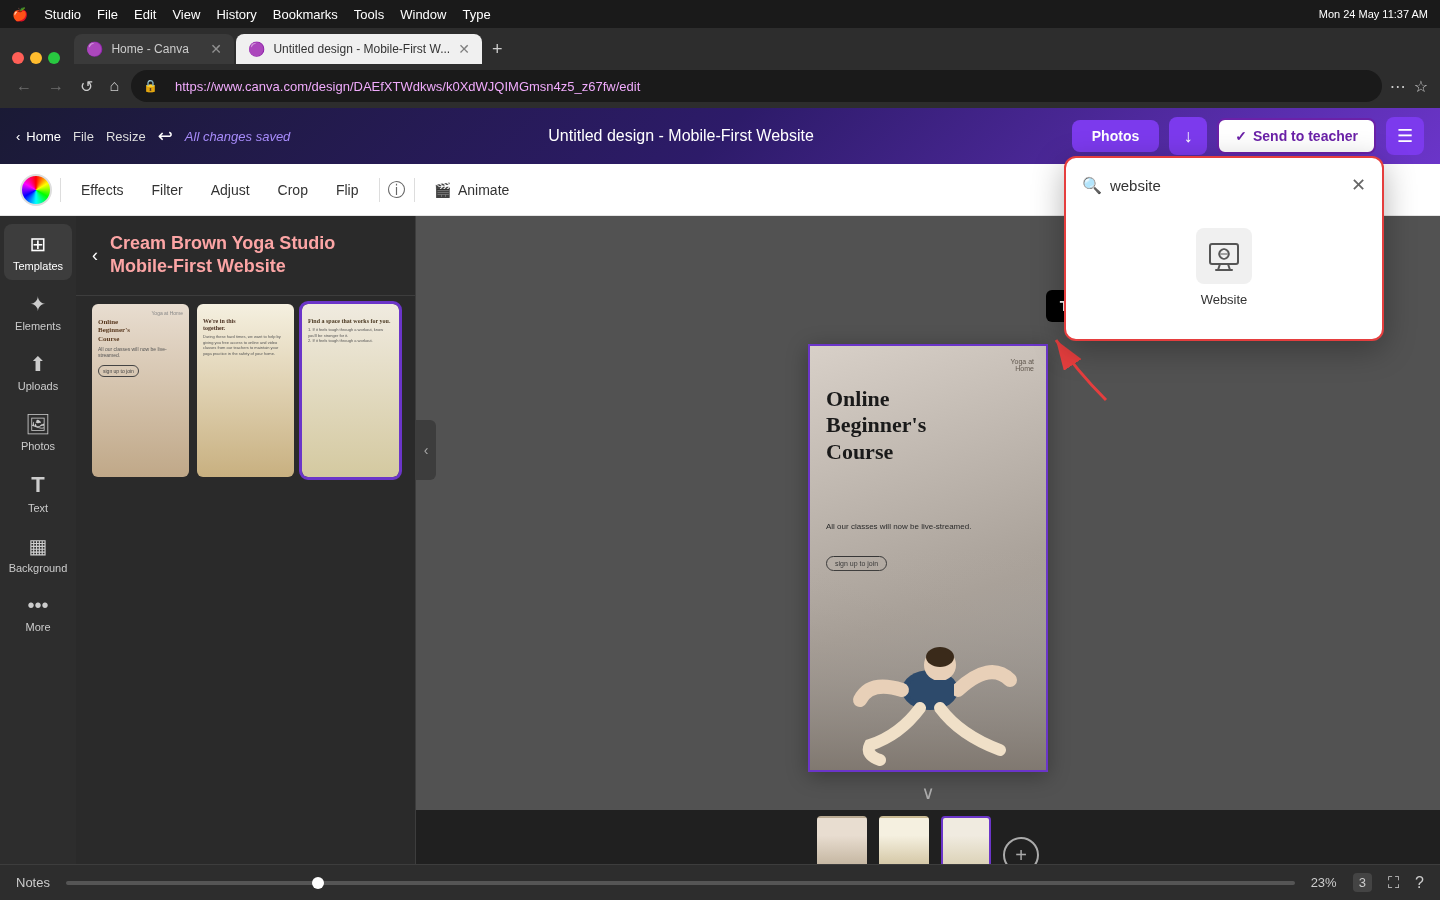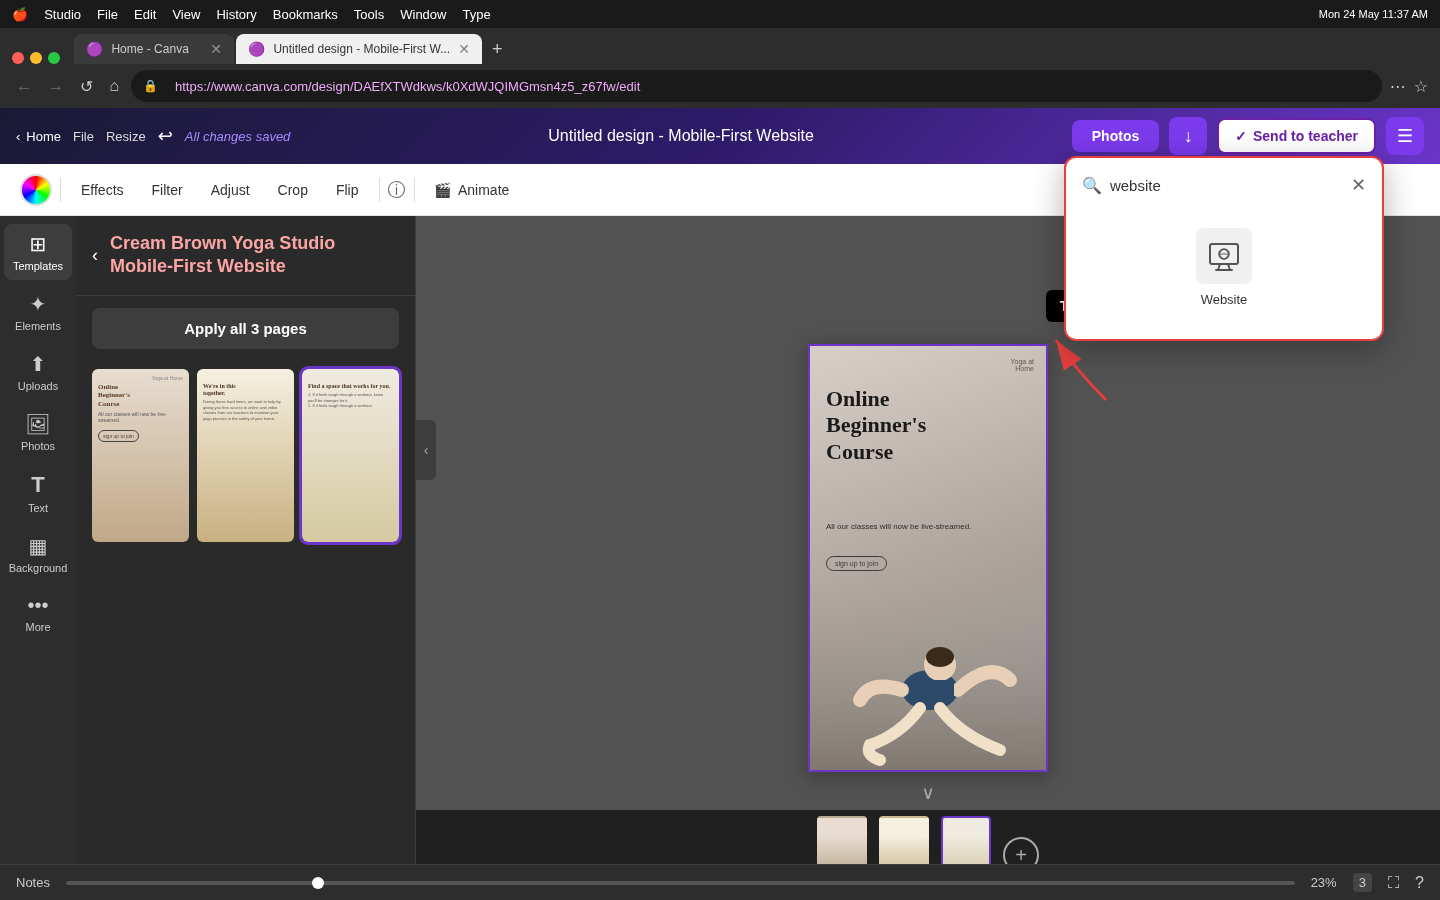--- a/index.html
+++ b/index.html
@@ -364,21 +364,20 @@
       <span class="sidebar-icon">•••</span>
       <span>More</span>
     </div>
   </div>
 
   <div class="templates-panel">
     <div class="panel-header">
       <span class="panel-back">‹</span>
       <span class="panel-title">Cream Brown Yoga Studio Mobile-First Website</span>
     </div>
-    <button class="apply-all-btn">Apply all 3 pages</button>
 
     <div class="templates-grid">
 
       <div class="template-thumb" style="background:linear-gradient(180deg,#e8ddd0 0%,#c0a888 100%);">
         <div style="padding:6px;">
           <div style="font-size:5px;color:#888;text-align:right;">Yoga at Home</div>
           <div style="font-size:7px;font-weight:700;color:#5a3a20;margin-top:2px;font-family:Georgia,serif;line-height:1.2;">Online<br>Beginner's<br>Course</div>
           <div style="font-size:5px;color:#555;margin-top:3px;line-height:1.3;">All our classes will now be live-streamed.</div>
           <div style="margin-top:4px;font-size:5px;color:#444;border:0.5px solid #444;border-radius:8px;padding:2px 4px;display:inline-block;">sign up to join</div>
         </div>

